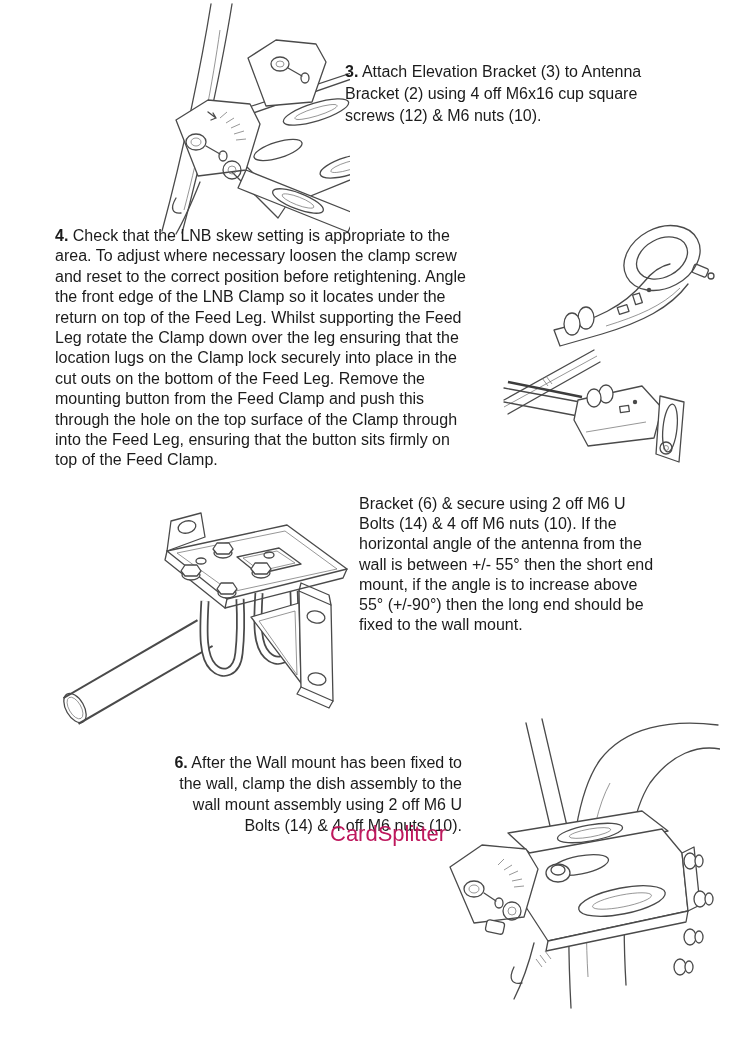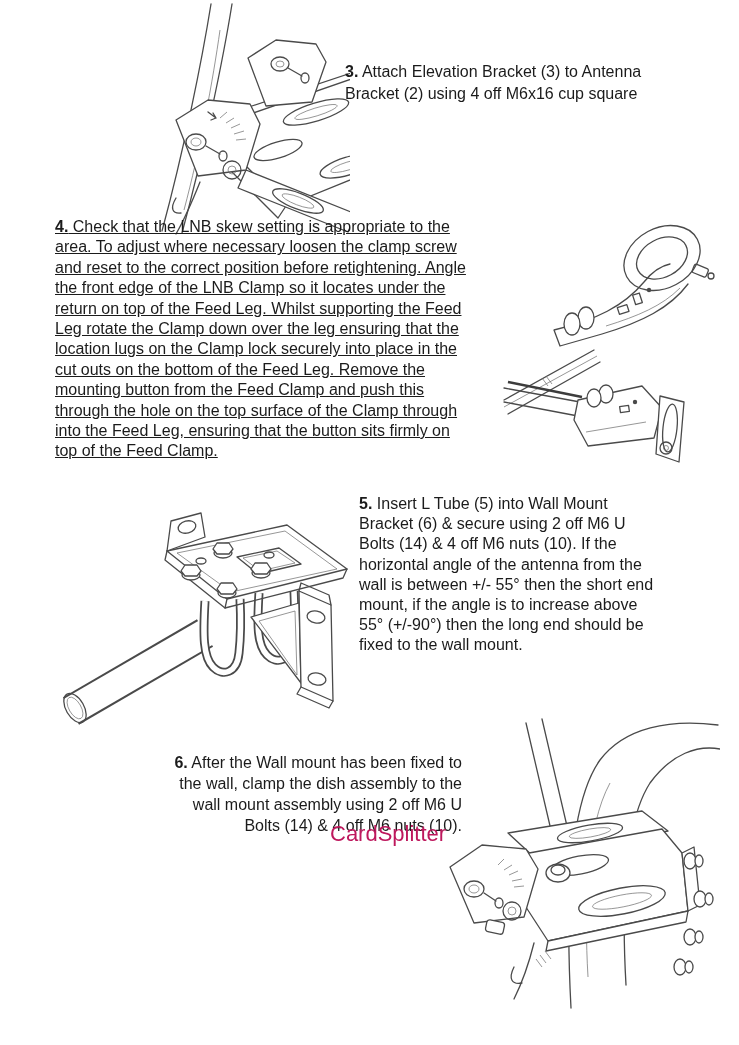--- a/index.html
+++ b/index.html
@@ -3,21 +3,21 @@
 <meta charset="utf-8">
 <style>
   html,body { margin:0; padding:0; background:#ffffff; }
   .page {
     position:relative; width:739px; height:1045px; background:#ffffff;
     font-family:"Liberation Sans", sans-serif; color:#1b1b1b; overflow:hidden;
   }
   .step { position:absolute; font-size:16px; }
   .step b { font-weight:bold; }
   #step3 { left:345px; top:61px;  width:392px; line-height:22px; }
-  #step4 { left:55px;  top:217px; width:492px; line-height:20.4px;text-decoration:underline; }
+  #step4 { left:55px;  top:226px; width:492px; line-height:20.4px; }
   #step5 { left:359px; top:494px; width:378px; line-height:20.2px; }
   #step6 { left:60px;  top:752px; width:402px; line-height:21px;text-align:right; }
   .watermark { position:absolute; left:330px; top:821px; font-size:22px; color:#be185d; }
   .fig { position:absolute; }
   #fig1 { left:80px;  top:0px;    }
   #fig2 { left:502px; top:210px;  }
   #fig3 { left:55px;  top:495px;  }
   #fig4 { left:430px; top:715px;  }
   .fig * { vector-effect:non-scaling-stroke; }
   .ln-outline { stroke:#4a4a4a; fill:none; stroke-width:1.3; stroke-linejoin:round; stroke-linecap:round; }
@@ -216,20 +216,21 @@
       <path class="ln-outline" d="M104,228 C98,252 92,268 84,284"></path>
       <path class="ln-outline" d="M84,252 C78,264 82,270 92,268"></path>
       <path class="ln-thin" d="M106,244 l6,8 m-2,-12 l6,8 m-1,-12 l6,8"></path>
     </g>
   </svg>
 
   <div id="step3" class="step">
     <div><b>3.</b><span> Attach Elevation Bracket (3) to Antenna</span></div>
     <div>
         <div>Bracket (2) using 4 off M6x16 cup square</div>
+        <div>screws (12) &amp; M6 nuts (10).</div>
       </div>
   </div>
 
   <div id="step4" class="step">
     <div><b>4.</b><span> Check that the LNB skew setting is appropriate to the</span></div>
     <div>
         <div>area. To adjust where necessary loosen the clamp screw</div>
         <div>and reset to the correct position before retightening. Angle</div>
         <div>the front edge of the LNB Clamp so it locates under the</div>
         <div>return on top of the Feed Leg. Whilst supporting the Feed</div>
@@ -237,21 +238,20 @@
         <div>location lugs on the Clamp lock securely into place in the</div>
         <div>cut outs on the bottom of the Feed Leg. Remove the</div>
         <div>mounting button from the Feed Clamp and push this</div>
         <div>through the hole on the top surface of the Clamp through</div>
         <div>into the Feed Leg, ensuring that the button sits firmly on</div>
         <div>top of the Feed Clamp.</div>
       </div>
   </div>
 
   <div id="step5" class="step">
-    <div><b>5.</b><span> Insert L Tube (5) into Wall Mount</span></div>
     <div>
         <div>Bracket (6) &amp; secure using 2 off M6 U</div>
         <div>Bolts (14) &amp; 4 off M6 nuts (10). If the</div>
         <div>horizontal angle of the antenna from the</div>
         <div>wall is between +/- 55° then the short end</div>
         <div>mount, if the angle is to increase above</div>
         <div>55° (+/-90°) then the long end should be</div>
         <div>fixed to the wall mount.</div>
       </div>
   </div>

